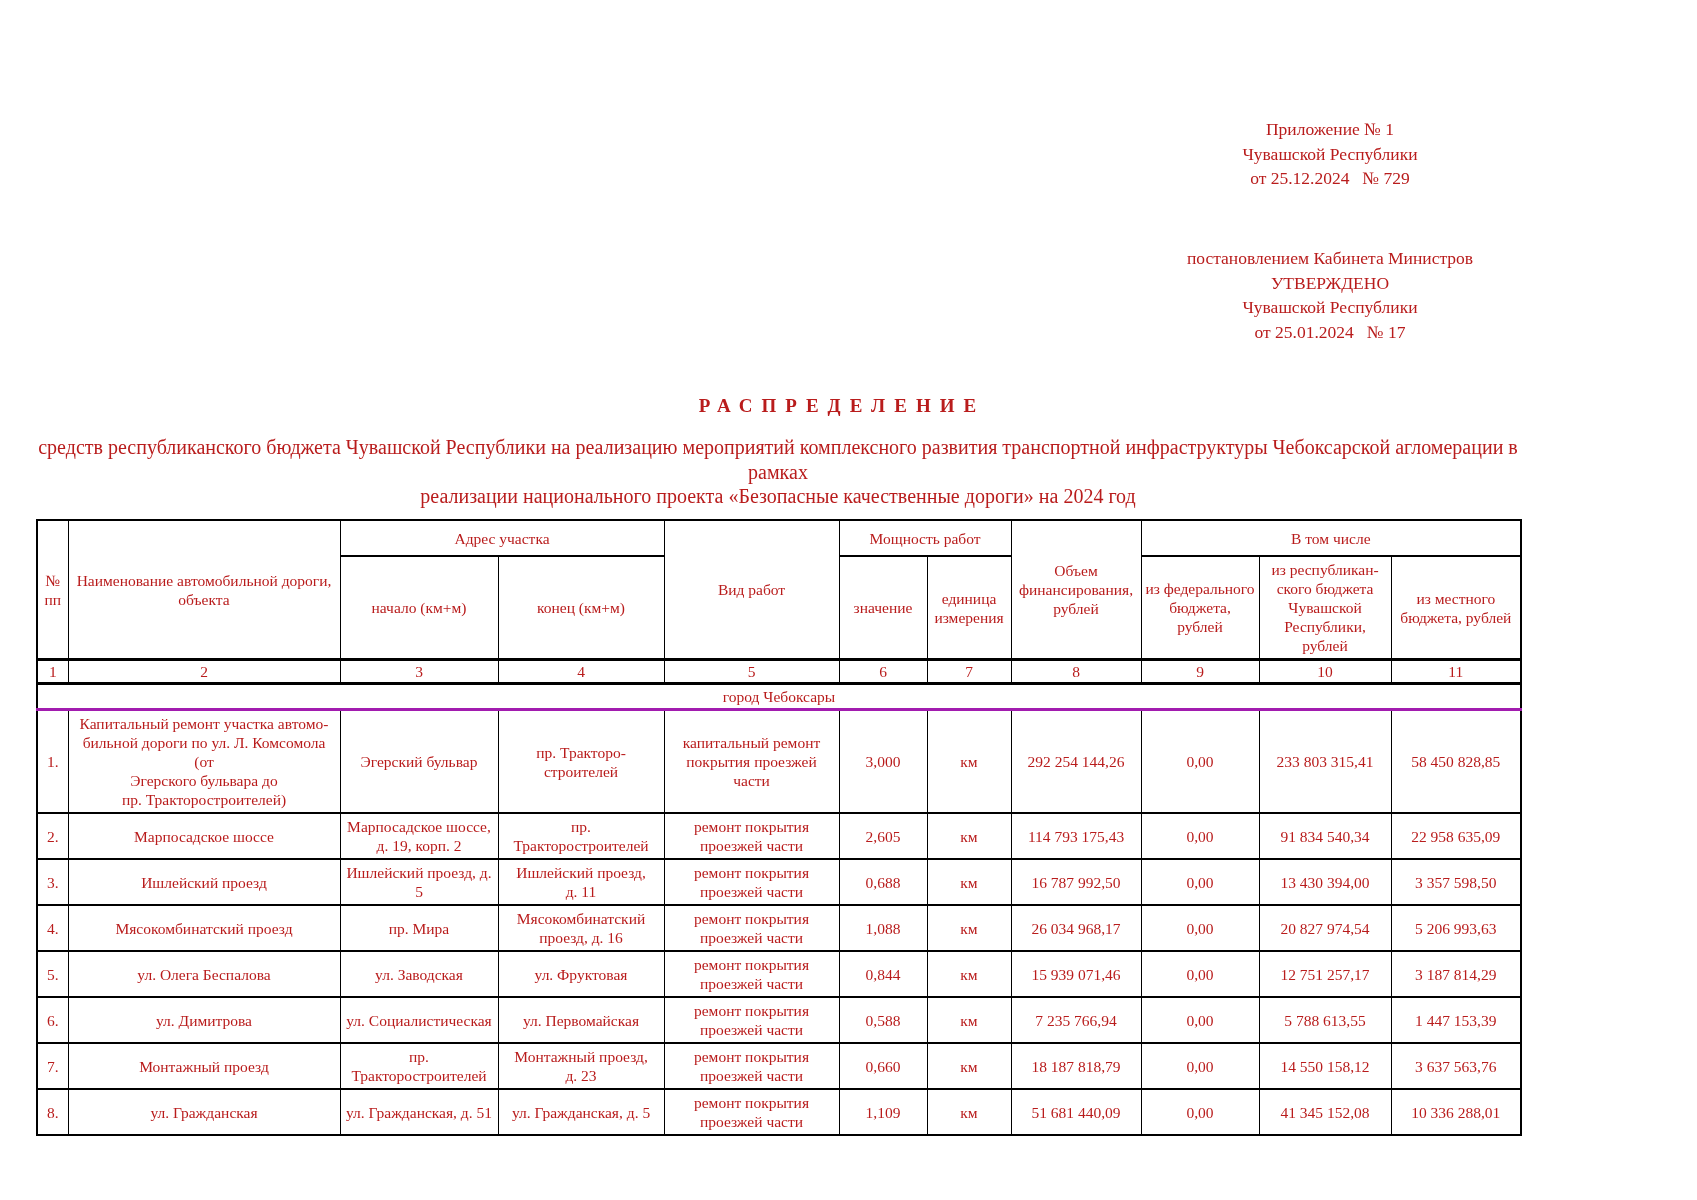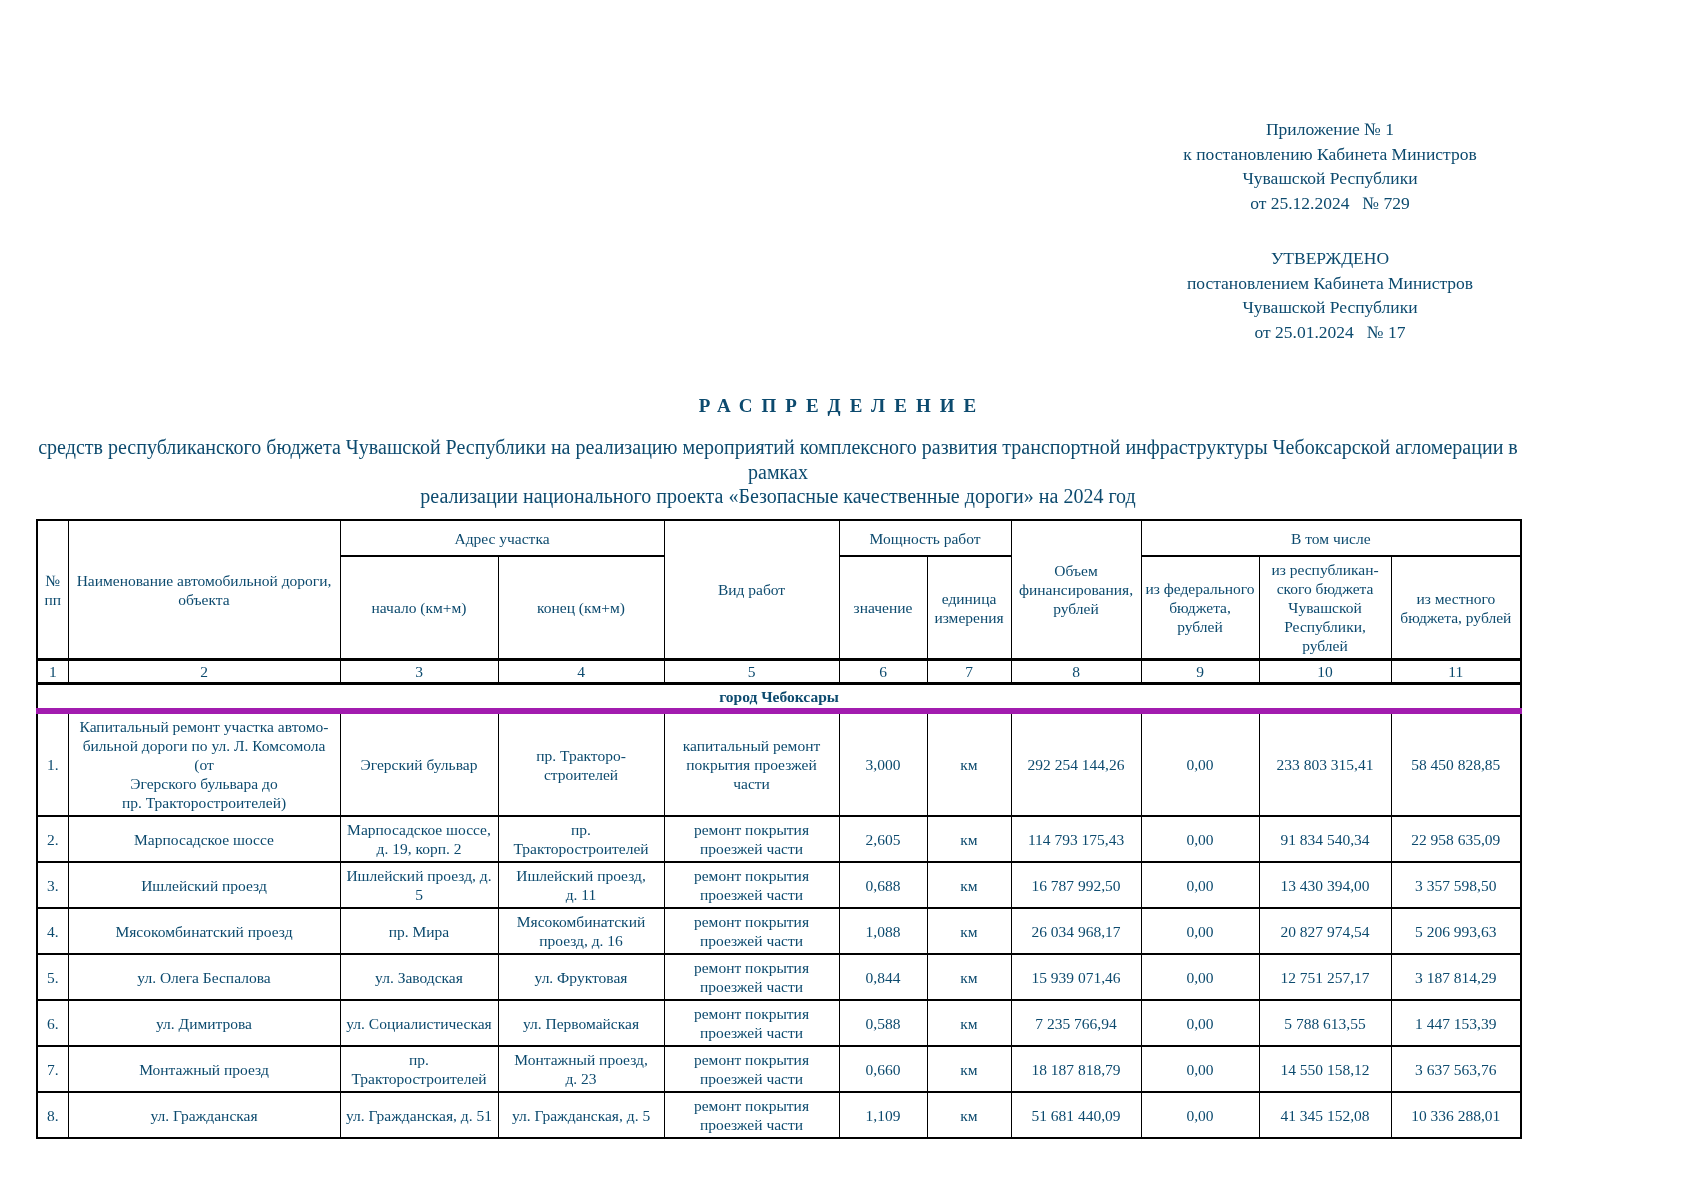--- a/index.html
+++ b/index.html
@@ -1,21 +1,21 @@
 <!DOCTYPE html>
 <html lang="ru"><head>
 <meta charset="utf-8">
 <style>
   html,body { margin:0; padding:0; background:#e8e8e8; }
   .page {
     position:relative;
     width:1697px; height:1200px;
     background:#ffffff;
     font-family:"Liberation Serif","DejaVu Serif",serif;
-    color:#0c4a6e;
+    color:#b91c1c;
     overflow:hidden;
   }
   .corner-block { position:absolute; left:1112px; width:436px; text-align:center;
     font-size:17.5px; line-height:24.5px; }
   .corner-block div { white-space:pre-wrap; }
   .appendix { top:117px; }
   .approved { top:246px; }
   .annex-note { position:absolute; left:1112px; width:436px; top:357px; text-align:center;
     font-size:17.5px; }
   .doc-title {
@@ -37,40 +37,39 @@
     vertical-align:middle;
     text-align:center;
     padding:3px 3px;
     font-weight:normal;
     white-space:pre-line;
     overflow:hidden;
   }
   tr.h1 th { height:28px; }
   tr.h2 th { height:84px; border-top-width:2px; }
   tr.nums td { height:16px; padding:1px 3px; border-top:3px solid #000; border-bottom:3px solid #000; }
-  tr.section td { height:18px; padding:2px 3px; font-weight:bold; border-bottom:6px solid #a21caf; }
+  tr.section td { height:18px; padding:2px 3px; font-weight:normal; border-bottom:3px solid #a21caf; }
   tbody tr.data td { border-top-width:2px; }
   td.col-name { text-align:left; padding-left:5px;margin-top:20px; }
   td.col-value, td.col-unit, td.col-total, td.col-federal, td.col-republican, td.col-local { white-space:nowrap; }
 </style>
 </head>
 <body>
 
 <div class="page">
 
   <div class="corner-block appendix">
     <div>Приложение № 1</div>
-    <div>к постановлению Кабинета Министров</div>
     <div>Чувашской Республики</div>
     <div>от 25.12.2024   № 729</div>
   </div>
 
   <div class="corner-block approved">
+    <div>постановлением Кабинета Министров</div>
     <div>УТВЕРЖДЕНО</div>
-    <div>постановлением Кабинета Министров</div>
     <div>Чувашской Республики</div>
     <div>от 25.01.2024   № 17</div>
   </div>
 
 
   <div class="doc-title">РАСПРЕДЕЛЕНИЕ</div>
 
   <div class="doc-subtitle">
     <div>средств республиканского бюджета Чувашской Республики на реализацию мероприятий комплексного развития транспортной инфраструктуры Чебоксарской агломерации в рамках</div>
     <div>реализации национального проекта «Безопасные качественные дороги» на 2024 год</div>

